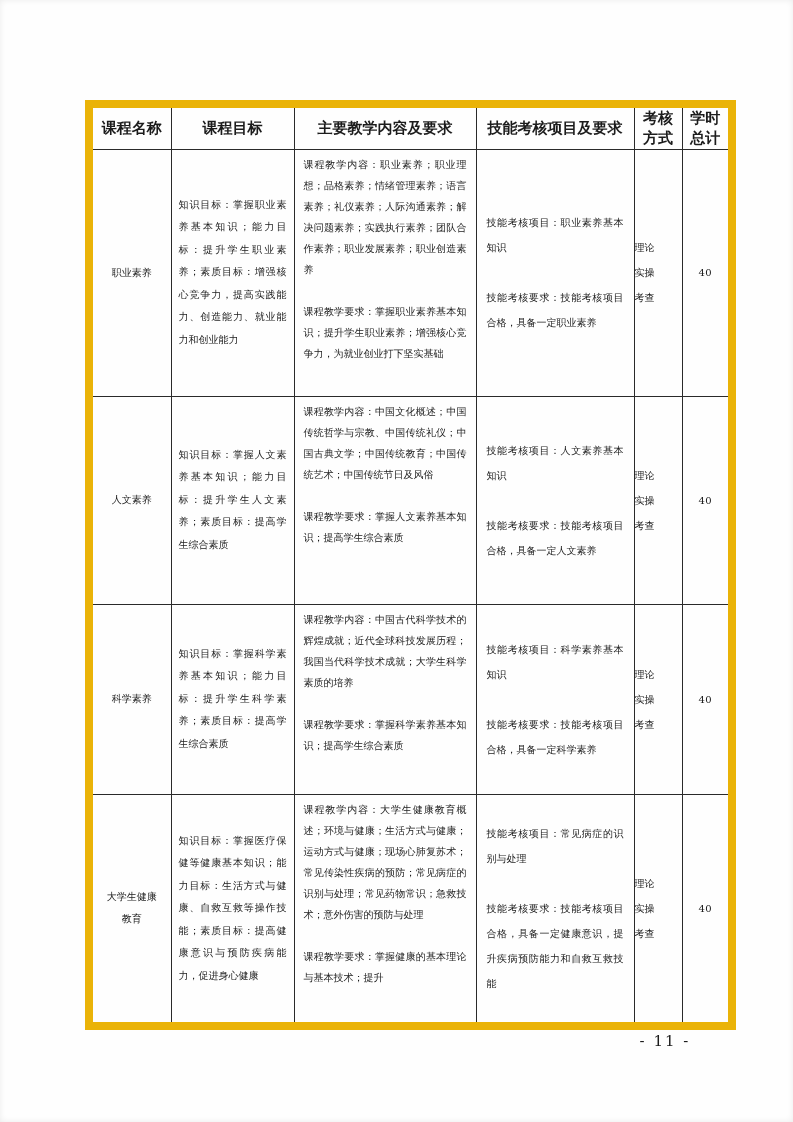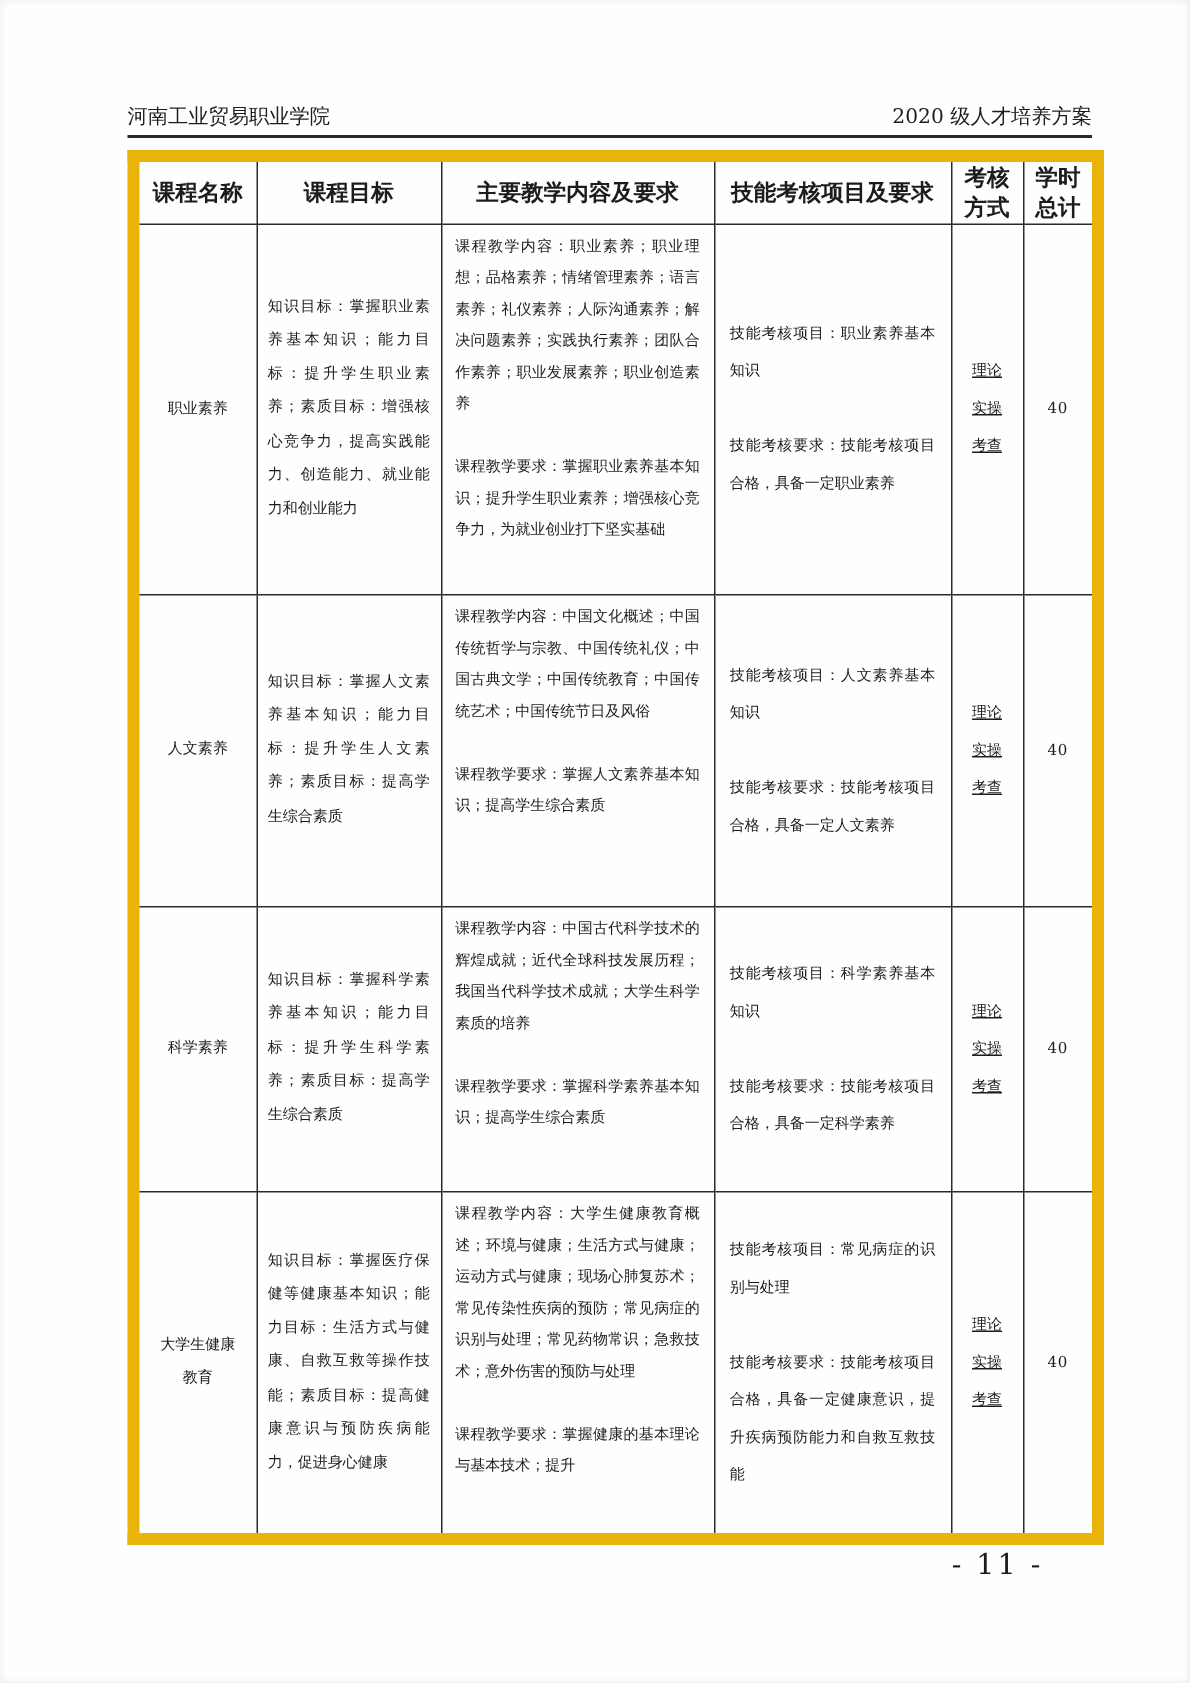--- a/index.html
+++ b/index.html
@@ -43,40 +43,36 @@
   td.c2 .just { text-align:justify; line-height:22.5px; }
   
   td.c3 { vertical-align:top; padding:4px 9px 2px 9px; }
   td.c3 .para { text-align:justify; line-height:21px; }
   
   td.c4 { padding:4px 10px; }
   td.c4 .para { text-align:justify; line-height:25px; }
   .gap3 { margin-top:21px; }
   .gap4 { margin-top:25px; }
   
-  td.c5 { text-align:center;text-decoration:underline; }
+  td.c5 { text-align:left; }
   td.c5 div { line-height:25px; }
   
   td.c6 { text-align:center; letter-spacing:.5px; }
   
   .page-number {
     position:absolute; top:1032px; left:630px; width:70px;
-    text-align:center; font-size:19px; letter-spacing:2px;
+    text-align:center; font-size:15px; letter-spacing:2px;
     font-family:"DejaVu Serif","Liberation Serif",serif;
   }
 </style>
 </head>
 <body>
 
 <div class="page">
 
-  <div class="doc-header">
-    <span>河南工业贸易职业学院</span>
-    <span>2020 级人才培养方案</span>
-  </div>
 
   <table class="course-table">
     <colgroup>
       <col style="width:82px">
         <col style="width:123px">
         <col style="width:182px">
       <col style="width:158px">
         <col style="width:48px">
         <col style="width:50px">
     </colgroup>

